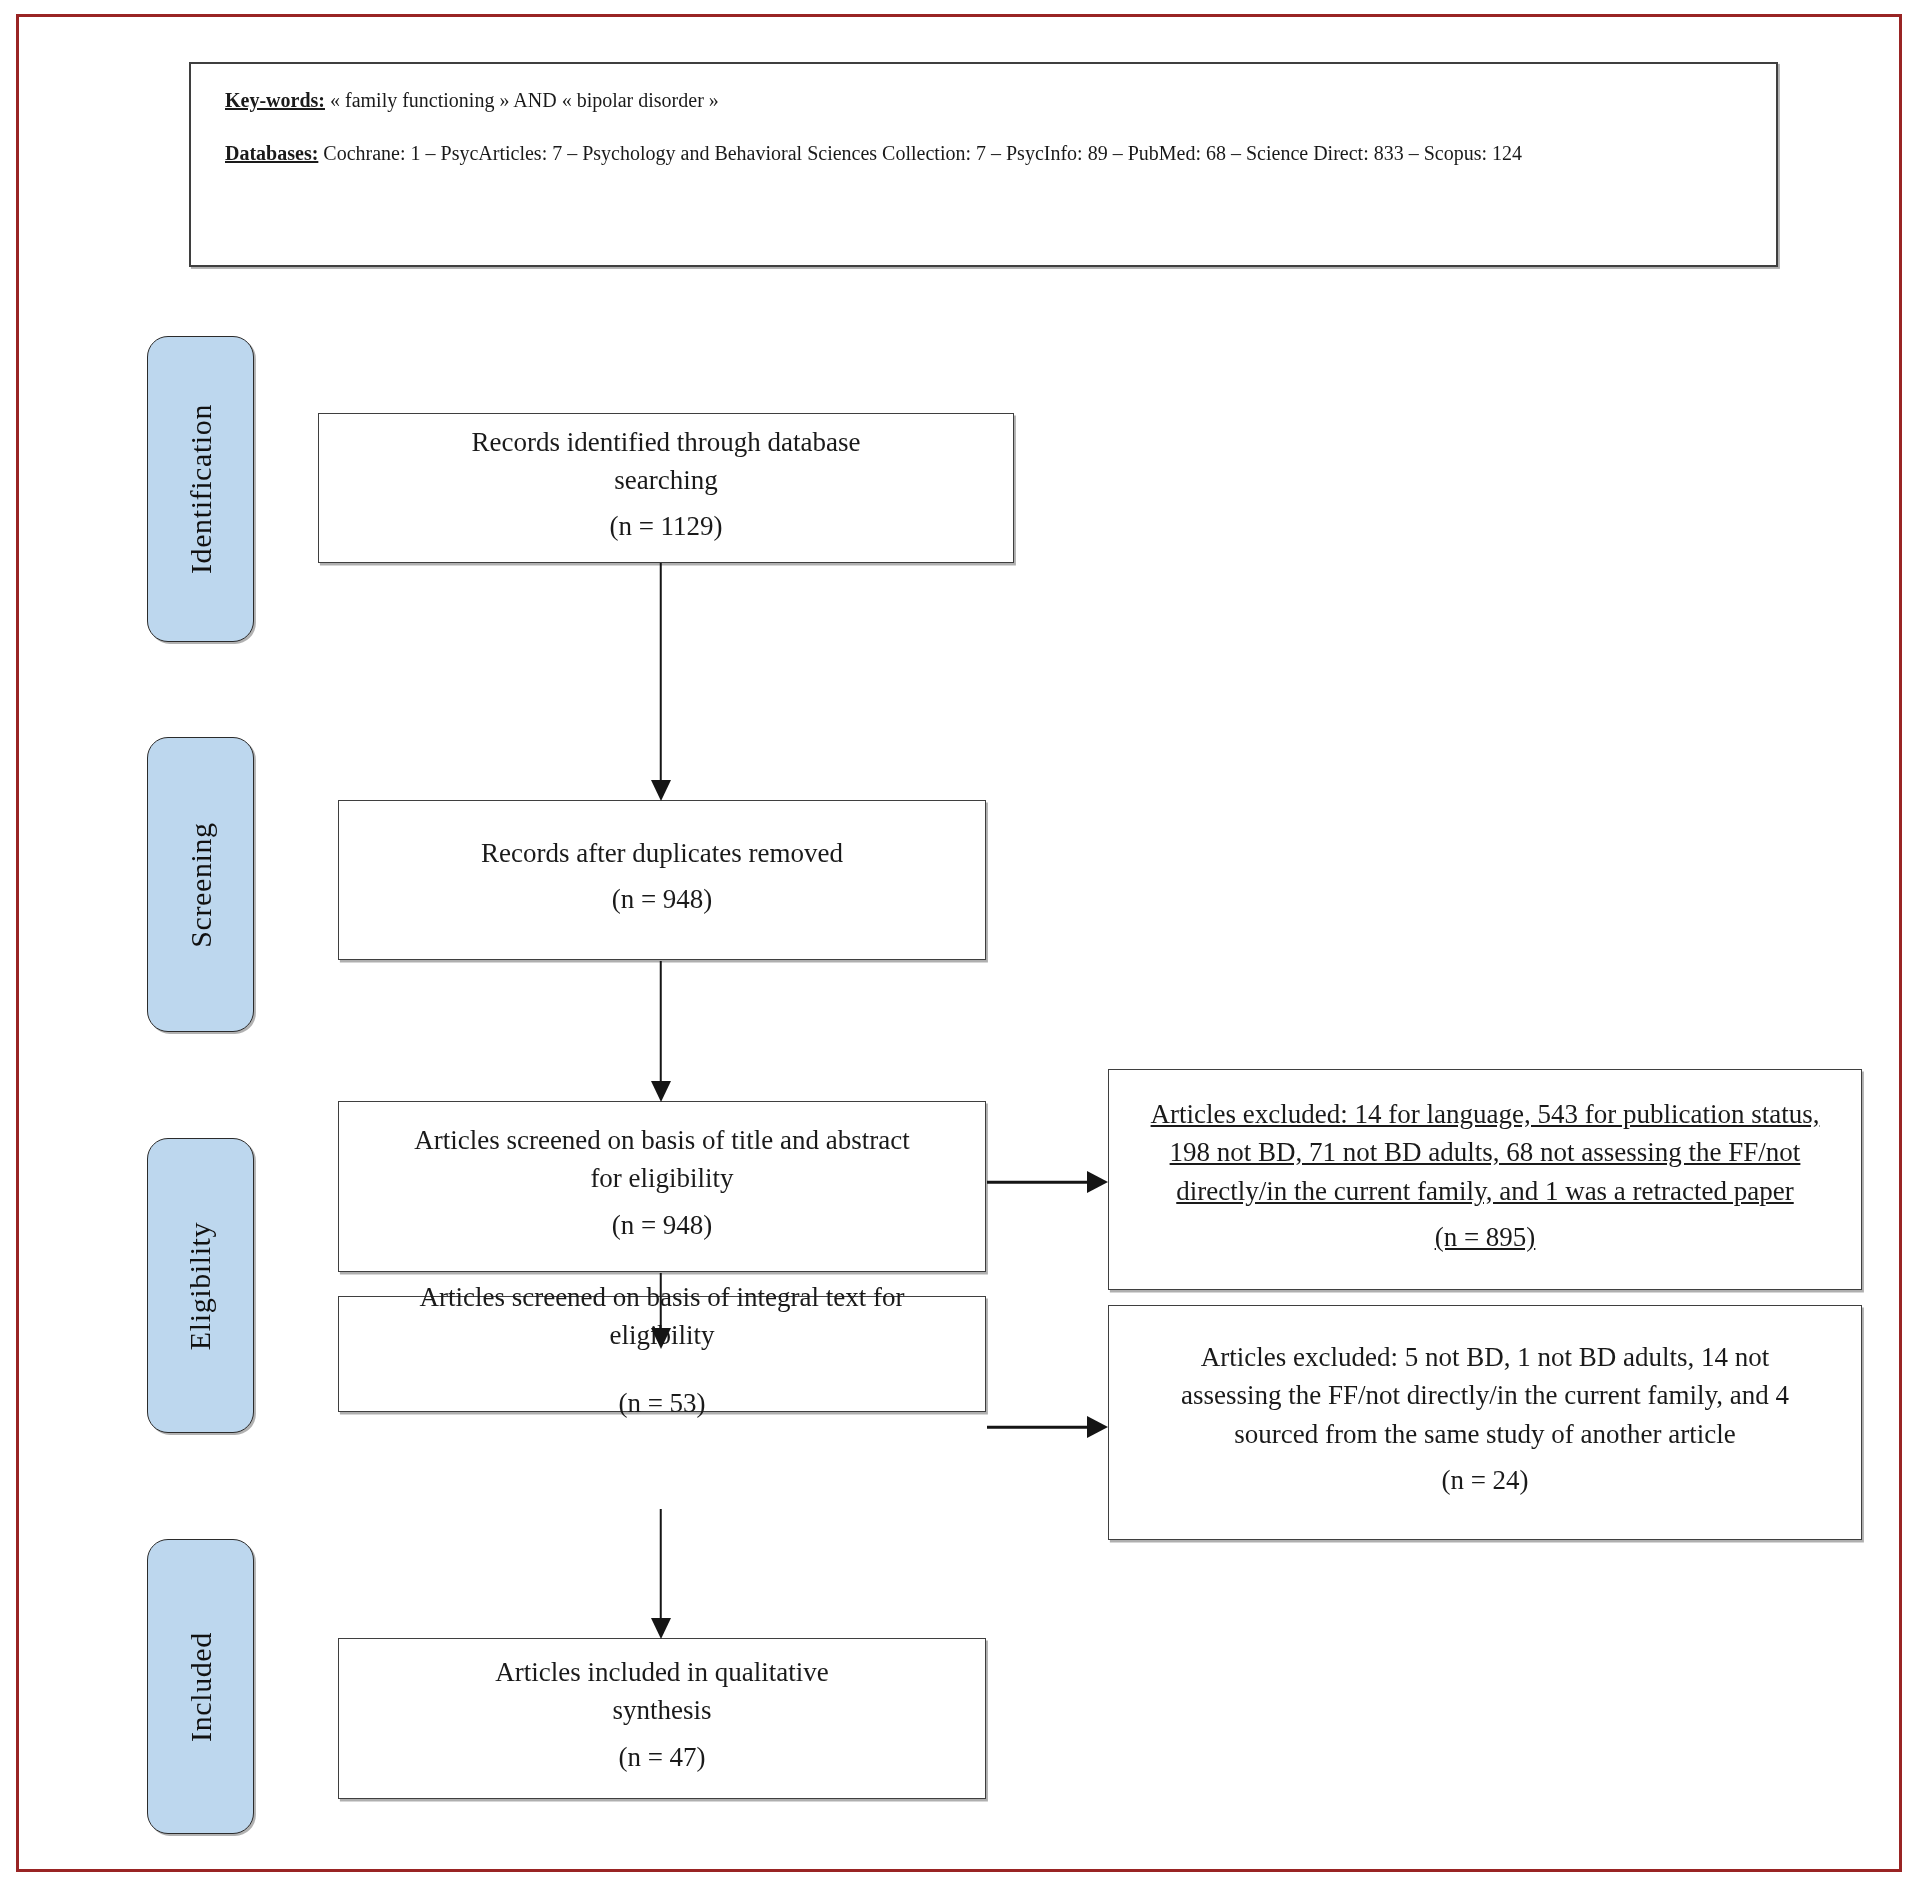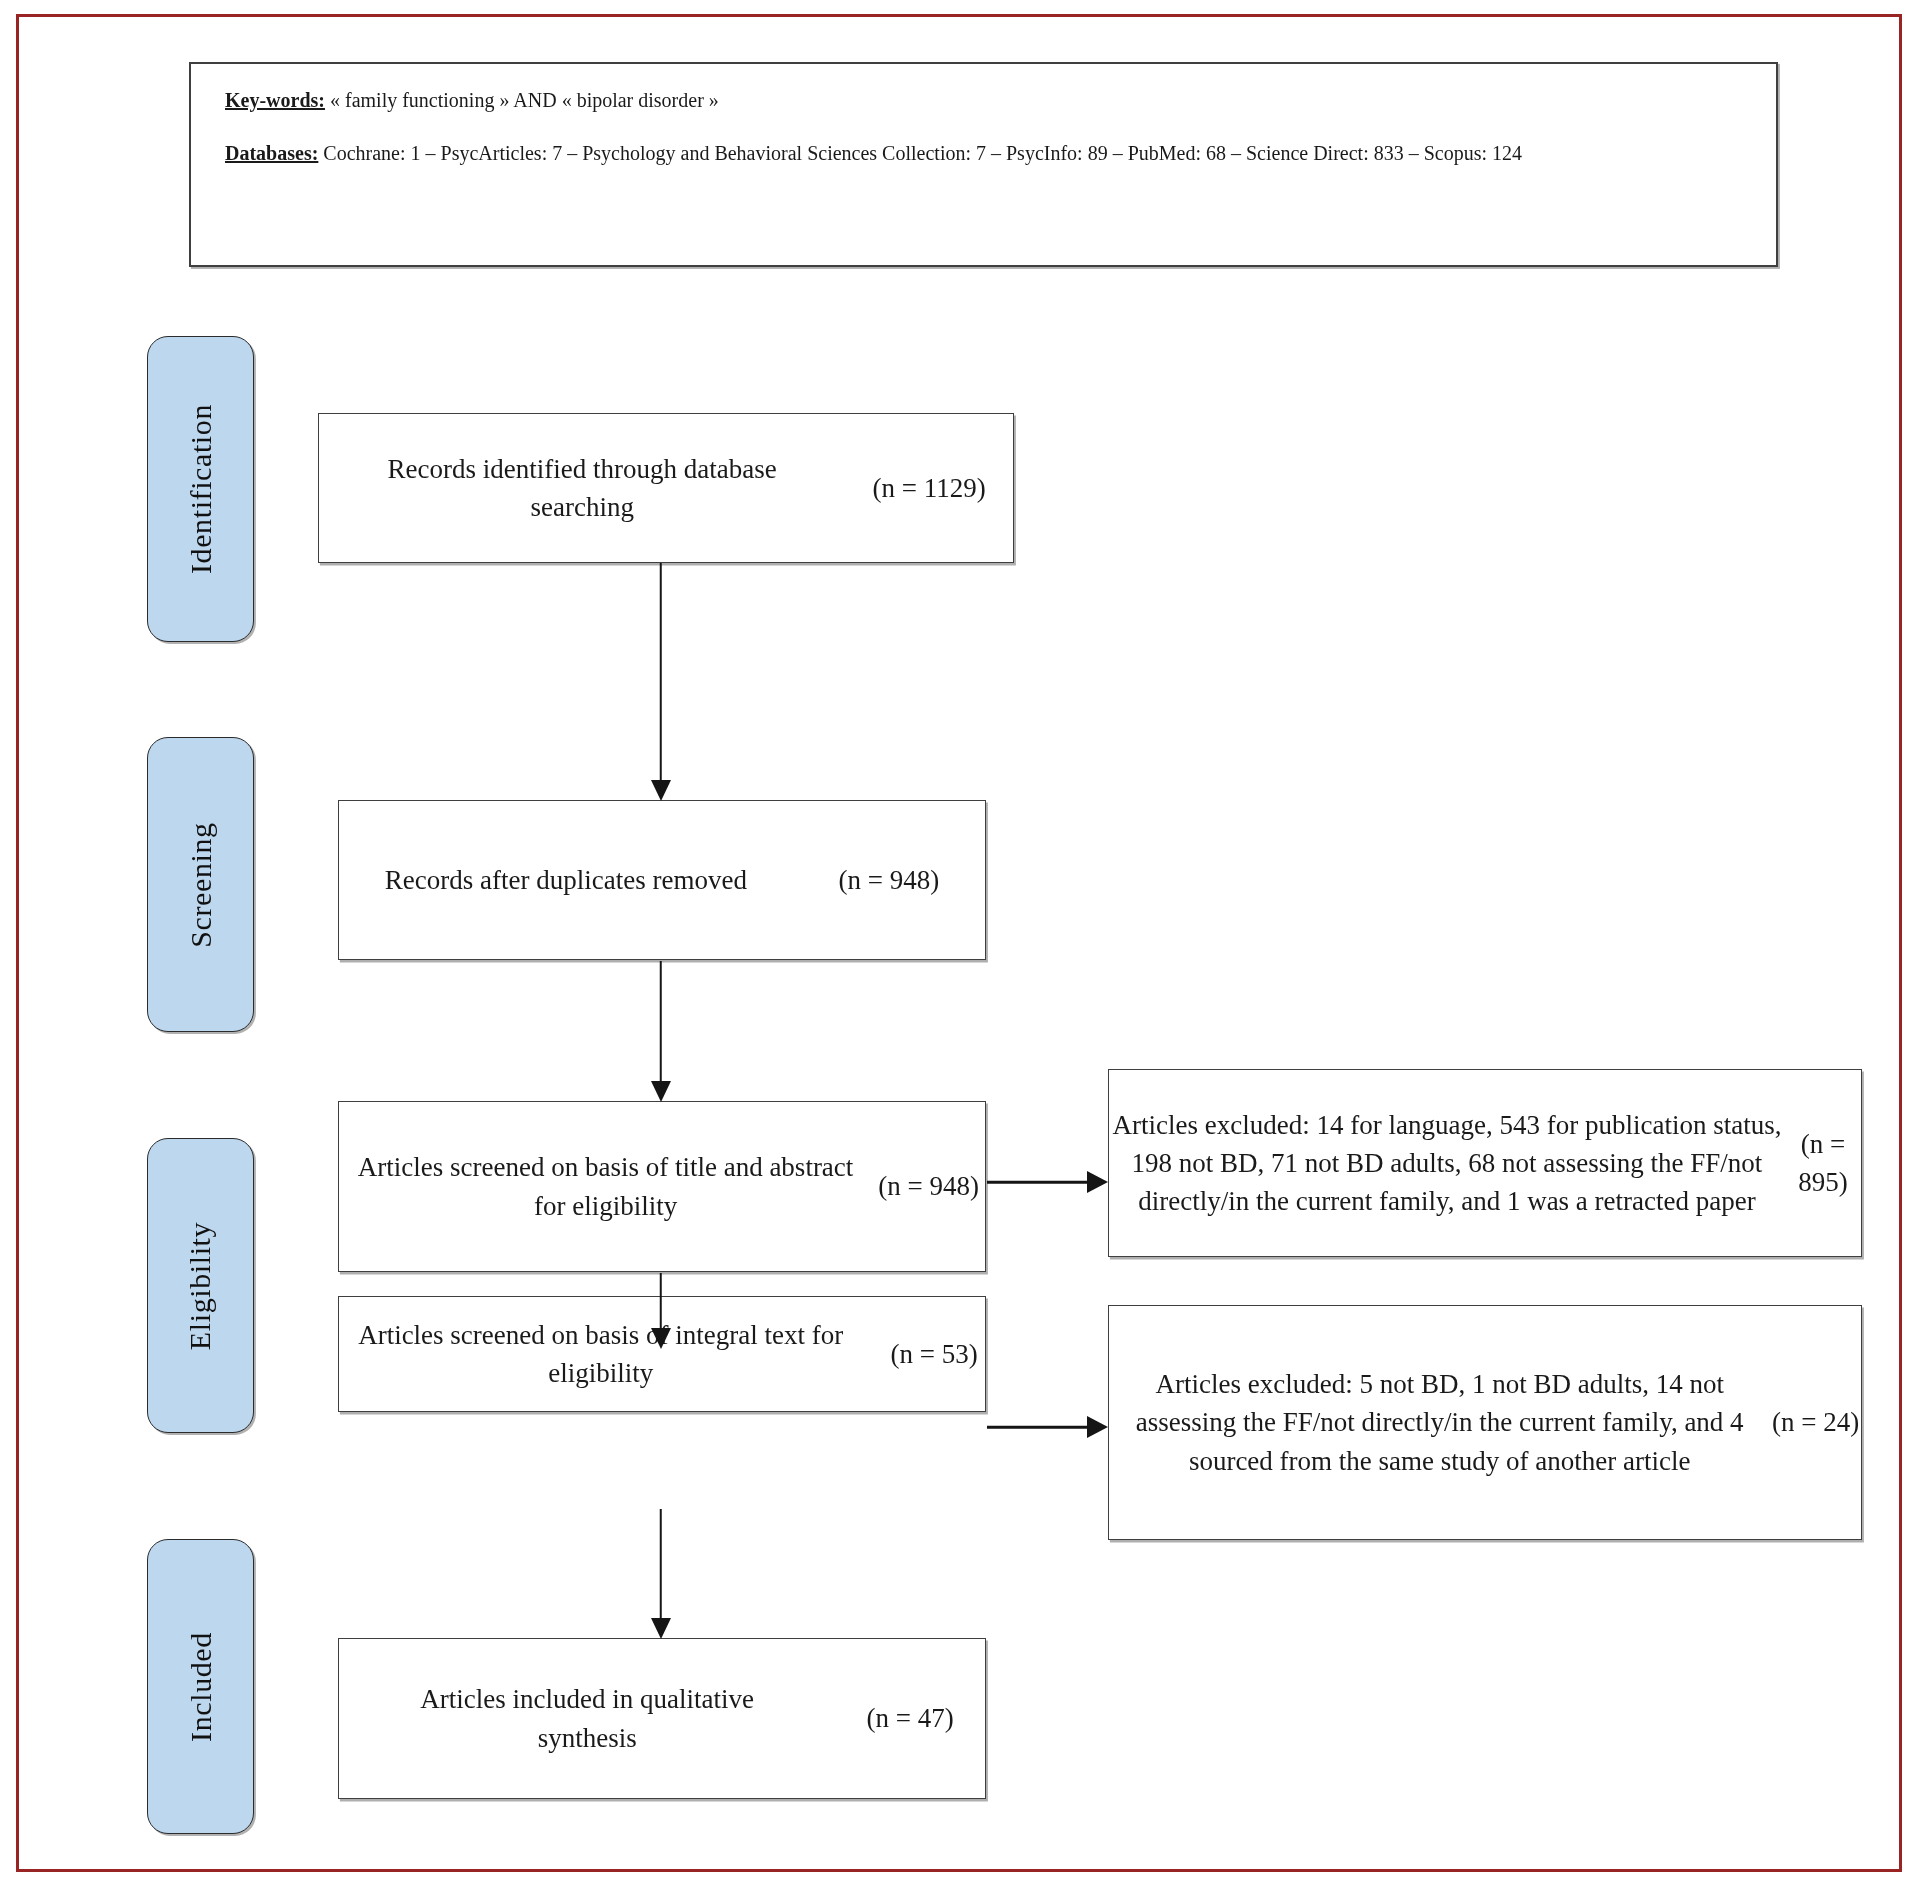--- a/index.html
+++ b/index.html
@@ -30,21 +30,21 @@
     display:flex;align-items:center;justify-content:center;
   }
   .stage-label{
     transform:rotate(-90deg);white-space:nowrap;
     font-size:30px;letter-spacing:0.6px;color:#111;
   }
   .flow-box,.excl-box{
     position:absolute;background:#ffffff;
     border:1.9px solid #3f3f3f;box-sizing:border-box;
     box-shadow:1.9px 2.5px 0 rgba(110,110,110,.55);
-    display:flex;flex-direction:row;align-items:center;justify-content:flex-end;
+    display:flex;flex-direction:column;align-items:center;justify-content:center;
     text-align:center;font-size:27px;line-height:1.42;
   }
   .box-text{margin:0 auto;}
   .box-n{margin:8px auto;}
   .varrow{position:absolute;width:21px;}
   .varrow .shaft{position:absolute;left:50%;transform:translateX(-50%);top:0;bottom:20px;width:2.5px;background:#151515;}
   .varrow .head{position:absolute;left:50%;transform:translateX(-50%);bottom:0;width:0;height:0;
     border-left:10.5px solid transparent;border-right:10.5px solid transparent;border-top:21px solid #151515;}
   .harrow{position:absolute;height:22.3px;}
   .harrow .shaft{position:absolute;top:50%;transform:translateY(-50%);left:0;right:20px;height:2.5px;background:#151515;}
@@ -94,21 +94,21 @@
   <div class="flow-box" style="left:338px;top:1296px;width:648px;height:116px;gap:21px;">
     <div class="box-text" style="max-width:509px;">Articles screened on basis of integral text for eligibility</div>
     <div class="box-n">(n = 53)</div>
   </div>
 
   <div class="flow-box" style="left:338px;top:1638px;width:648px;height:161px;">
     <div class="box-text" style="max-width:434px;">Articles included in qualitative synthesis</div>
     <div class="box-n">(n = 47)</div>
   </div>
 
-  <div class="excl-box" style="left:1108px;top:1069px;width:754px;height:188px;">
+  <div class="excl-box" style="left:1108px;top:1069px;width:754px;height:221px;text-decoration:underline;">
     <div class="box-text" style="max-width:676px;">Articles excluded: 14 for language, 543 for publication status, 198 not BD, 71 not BD adults, 68 not assessing the FF/not directly/in the current family, and 1 was a retracted paper</div>
     <div class="box-n">(n = 895)</div>
   </div>
 
   <div class="excl-box" style="left:1108px;top:1305px;width:754px;height:235px;">
     <div class="box-text" style="max-width:658px;">Articles excluded: 5 not BD, 1 not BD adults, 14 not assessing the FF/not directly/in the current family, and 4 sourced from the same study of another article</div>
     <div class="box-n">(n = 24)</div>
   </div>
 
   <div class="varrow" style="left:650px;top:563px;height:238px;">

